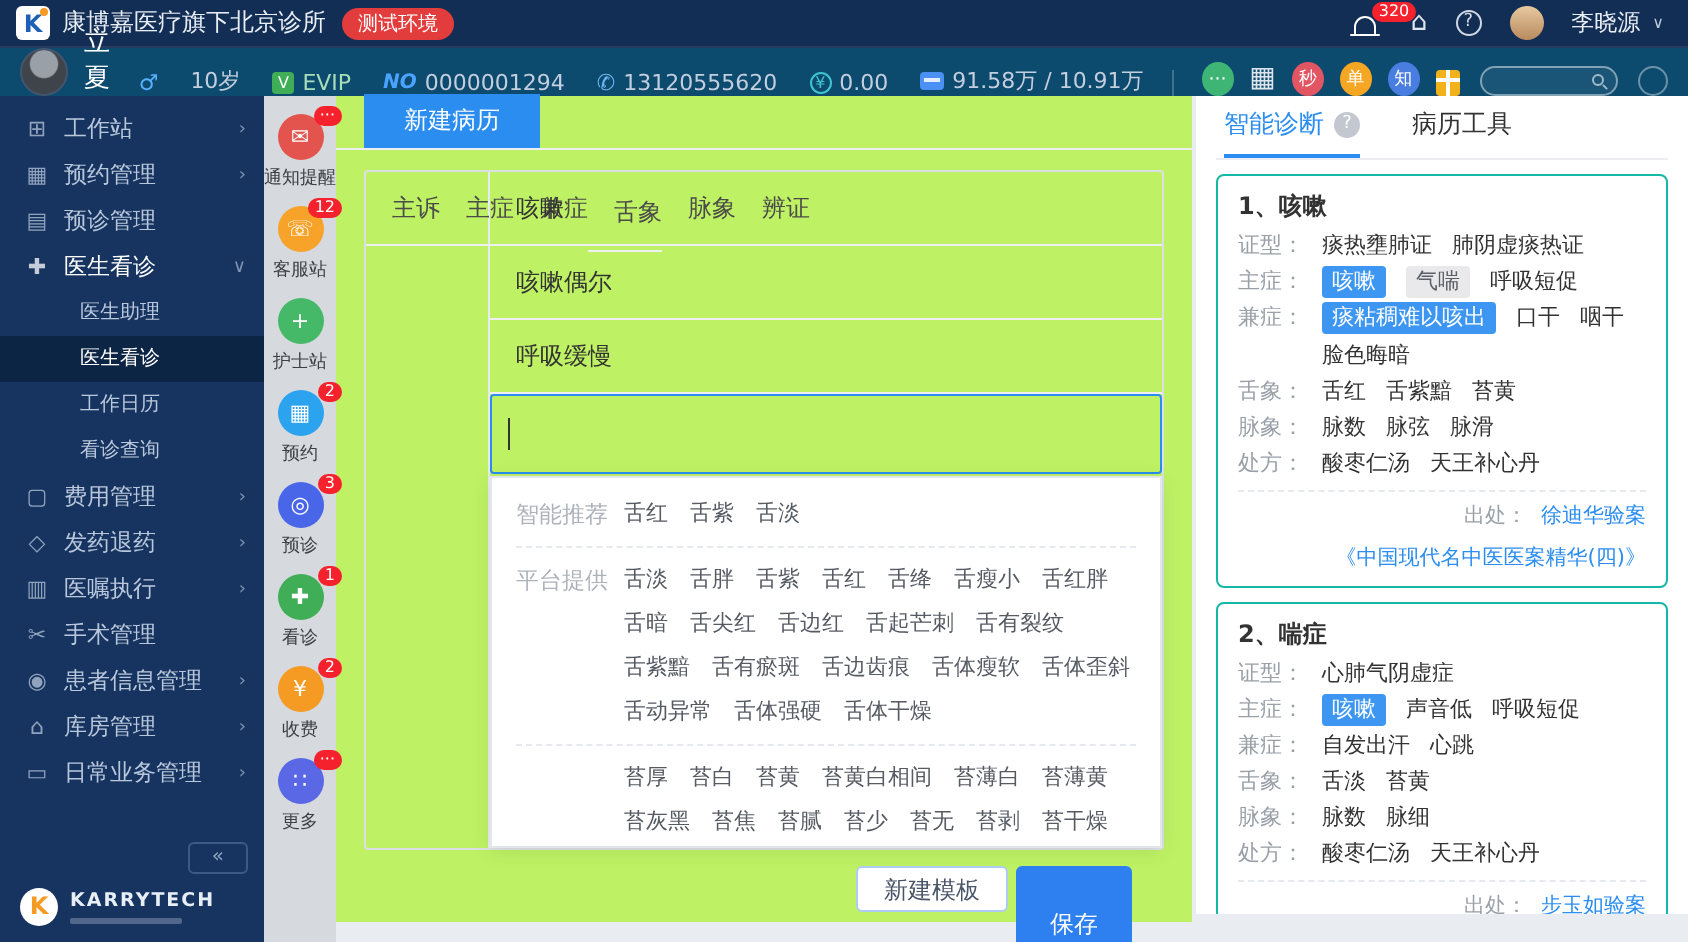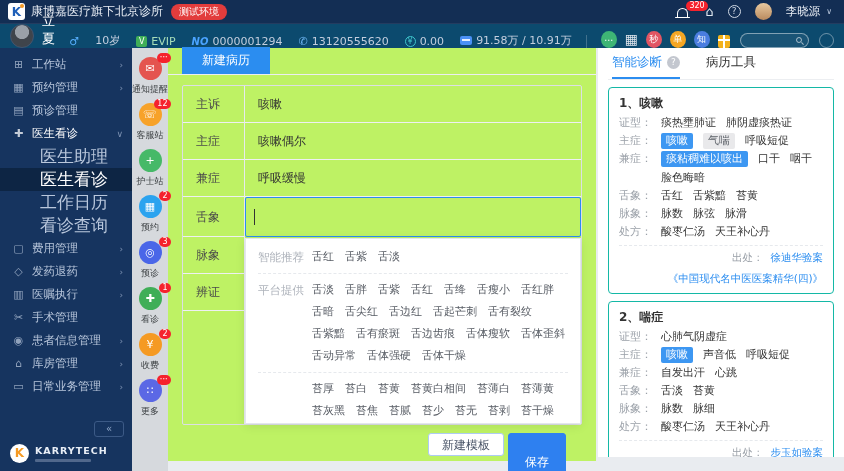--- a/index.html
+++ b/index.html
@@ -51,41 +51,41 @@
   
   .content{display:flex;height:423px;background:#e9ecf0}
 
   
   .sidebar{width:132px;background:#16345f;display:flex;flex-direction:column;color:#b9c7dc;flex-shrink:0}
   #menu{flex:1;padding-top:5px;overflow:hidden}
   .mi{height:23px;display:flex;align-items:center;padding:0 9px 0 12px;gap:7px;font-size:11.5px;cursor:pointer}
   .mi .ic{width:13px;font-size:11px;opacity:.75;text-align:center}
   .mi .ar{margin-left:auto;font-size:9px;color:#7e93b3}
   .mi.open{color:#fff}
-  .sub{height:23px;line-height:23px;padding-left:40px;font-size:17px;cursor:pointer;color:#b9c7dc}
+  .sub{height:23px;line-height:23px;padding-left:40px;font-size:10px;cursor:pointer;color:#b9c7dc}
   .sub.active{background:#0d2544;color:#fff}
   .collapse-btn{align-self:flex-end;margin:4px 8px 2px;border:1px solid #3c5a86;border-radius:3px;font-size:10px;line-height:14px;padding:0 11px;color:#8fa6c6;cursor:pointer}
   .brand{display:flex;align-items:center;gap:6px;padding:5px 10px 8px}
   .brandic{width:19px;height:19px;border-radius:50%;background:#fff;color:#f59a23;font-weight:bold;text-align:center;line-height:19px;font-size:12px;flex-shrink:0}
   .brandname{font-size:9.5px;letter-spacing:1px;color:#e8eef6;font-weight:bold}
   .brandsub{width:56px;height:3px;background:#51688c;margin-top:3px;border-radius:1px}
 
   
   .rail{width:36px;background:#d6d9dd;display:flex;flex-direction:column;align-items:center;padding-top:9px;flex-shrink:0}
   .ritem{display:flex;flex-direction:column;align-items:center;margin-bottom:7px;cursor:pointer}
   .rico{width:23px;height:23px;border-radius:50%;color:#fff;font-size:11px;display:flex;align-items:center;justify-content:center;position:relative}
   .rbadge{position:absolute;top:-4px;right:-9px;background:#f5222d;color:#fff;font-size:8px;line-height:10px;padding:0 3px;border-radius:6px;min-width:5px;text-align:center}
   .rlabel{font-size:10px;color:#3c4043;margin-top:2px;white-space:nowrap;transform:scale(.9)}
 
   
   .main{flex:1;background:#bef264;margin-bottom:10px;display:flex;flex-direction:column;min-width:0}
   .tabbar{height:27px;border-bottom:1px solid #eceef1;display:flex;align-items:flex-end;padding-left:14px;flex-shrink:0}
   .tab-active{background:#2b8df0;color:#fff;font-size:12px;height:27px;line-height:27px;padding:0 20px;cursor:pointer}
   .form{margin:10px 14px 0;border:1px solid #dcdfe4;border-radius:2px;flex:1;display:flex;min-height:0}
-  .labels{width:62px;border-right:1px solid #e7eaee;display:flex;flex-direction:column;flex-shrink:0}
+  .labels{width:62px;border-right:1px solid #e7eaee;display:flex;flex-direction:row;flex-shrink:0}
   .lcell{height:37px;line-height:37px;padding-left:13px;color:#4a4a4a;border-bottom:1px solid #eef0f3;flex-shrink:0}
   .lcell.h40{height:40px;line-height:40px}
   .values{flex:1;display:flex;flex-direction:column;min-width:0}
   .vcell{height:37px;line-height:36px;padding-left:13px;border-bottom:1px solid #eef0f3;color:#333;cursor:text;flex-shrink:0}
   .vfocus{height:40px;border:1px solid #2b8df0;border-radius:2px;display:flex;align-items:center;padding-left:8px;cursor:text;flex-shrink:0}
   .cursor{width:1px;height:16px;background:#333}
   .dropdown{flex:1;margin-top:1px;border:1px solid #e3e7ec;box-shadow:0 2px 10px rgba(0,0,0,.09);padding:2px 12px;overflow:hidden;min-height:0;background:#fff}
   .group{display:flex;padding:8px 0}
   .group + .group{border-top:1px dashed #e6e9ed}
   .glabel{width:54px;flex-shrink:0;color:#aeb3bb;font-size:11.5px;padding-top:1px}

